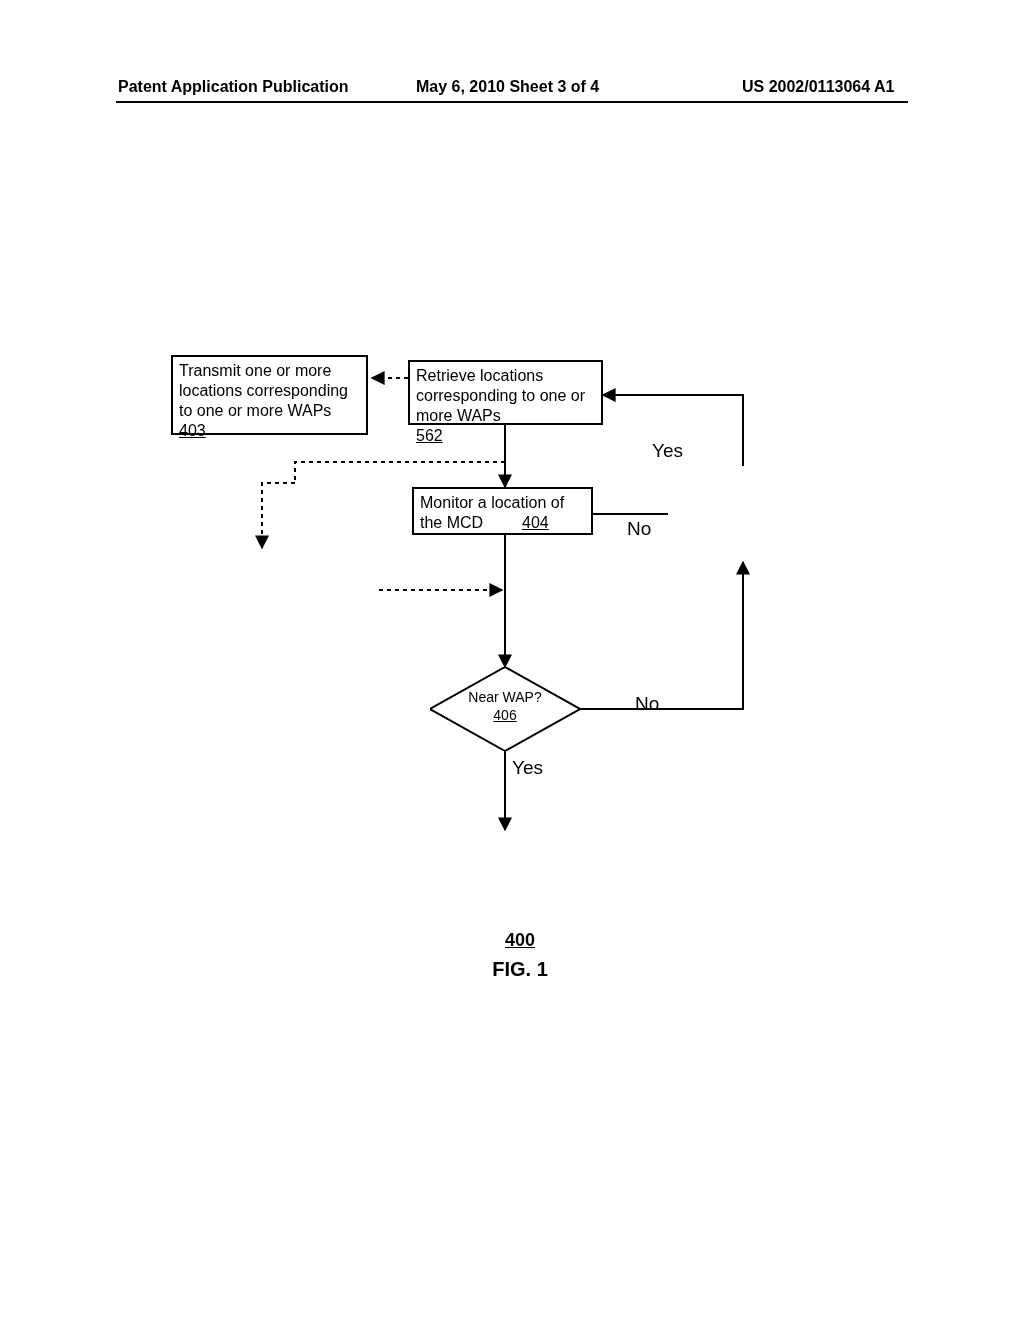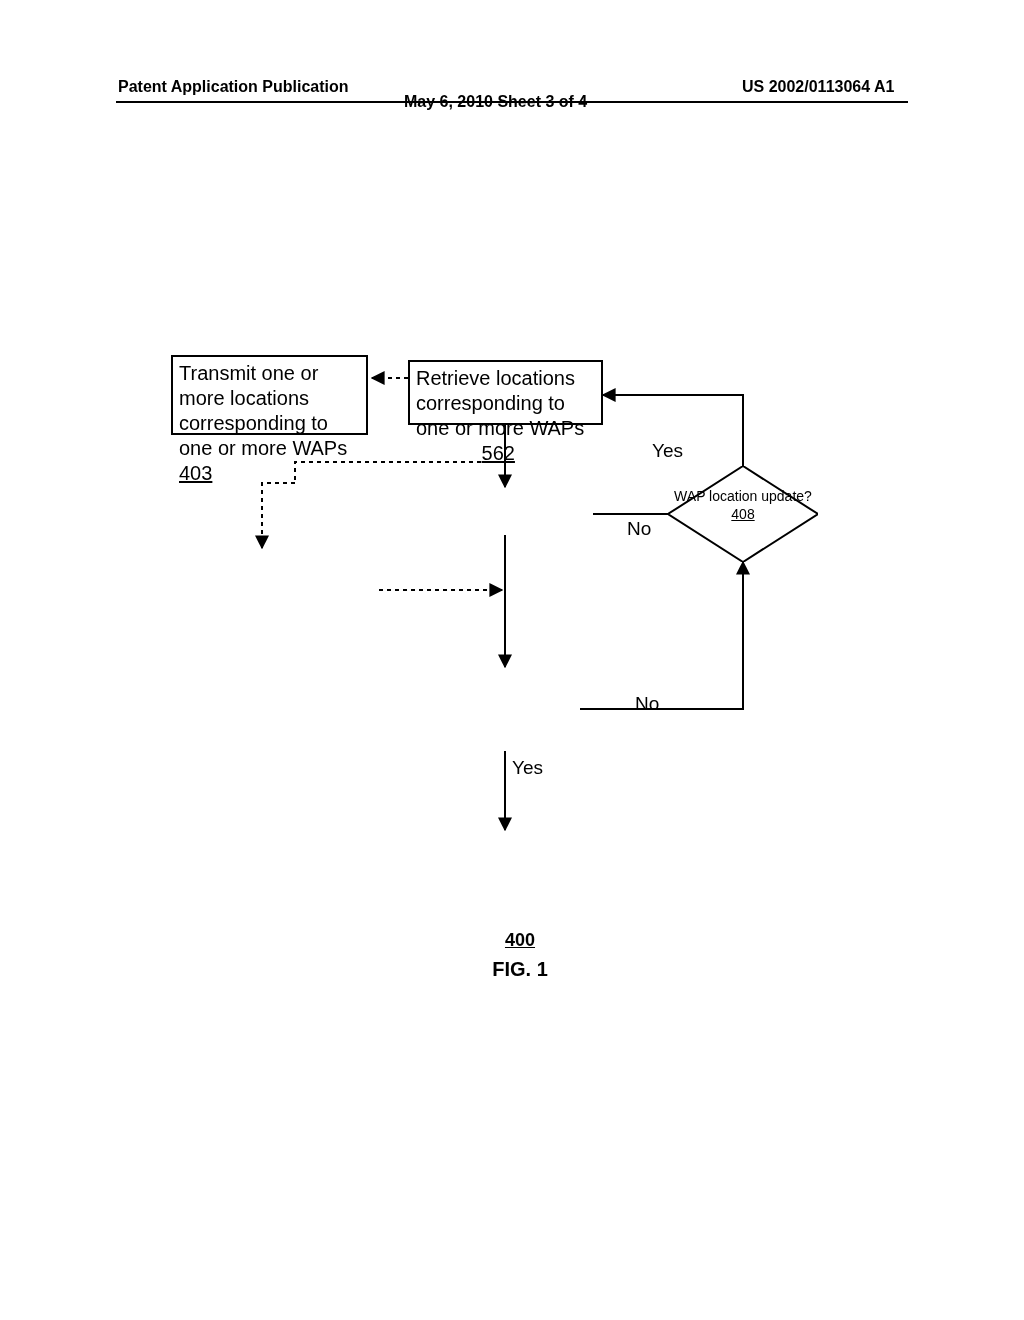--- a/index.html
+++ b/index.html
@@ -27,21 +27,21 @@
     top: 101px;
     left: 116px;
     width: 792px;
     height: 0;
     border-top: 2px solid #000;
   }
   .box {
     position: absolute;
     border: 2px solid #000;
     background: #fff;
-    font-size: 20px;
+    font-size: 16px;
     line-height: 1.25;
     padding: 4px 6px;
     box-sizing: border-box;
   }
   .ref {
     text-decoration: underline;
   }
   .diamond {
     position: absolute;
   }
@@ -82,47 +82,52 @@
     height: 1320px;
     pointer-events: none;
   }
 </style>
 </head>
 <body>
 
 <div class="page">
 
   <div class="hdr" style="left:118px;">Patent Application Publication</div>
-  <div class="hdr" style="left:404px;margin-top:15px;">May 6, 2010  Sheet 3 of 4</div>
+  <div class="hdr" style="left:416px;">May 6, 2010  Sheet 3 of 4</div>
   <div class="hdr" style="left:742px;">US 2002/0113064 A1</div>
   <div class="hdr-rule"></div>
 
   <div class="box" style="left:171px; top:355px; width:197px; height:80px;">
     <span>Transmit one or more locations corresponding to one or more WAPs</span><br>
     <span class="ref">403</span>
   </div>
 
   <div class="box" style="left:408px; top:360px; width:195px; height:65px;">
     <span>Retrieve locations corresponding to one or more WAPs</span>
     <span style="display:inline-block; width:60px;"></span>
     <span class="ref">562</span>
   </div>
 
+  <div class="box" style="left:412px; top:487px; width:181px; height:48px;">
+    <span>Monitor a location of the MCD</span>
+    <span style="display:inline-block; width:30px;"></span>
+    <span class="ref">404</span>
+  </div>
 
 
-
-  <div class="diamond" style="left:668px; top:466px; width:150px; height:96px;">
-    <svg width="150" height="96" viewBox="0 0 150 96">
-      <polygon points="75,0 150,48 75,96 0,48" fill="#fff" stroke="#000" stroke-width="2"></polygon>
+  <div class="diamond" style="left:430px; top:667px; width:150px; height:84px;">
+    <svg width="150" height="84" viewBox="0 0 150 84">
+      <polygon points="75,0 150,42 75,84 0,42" fill="#fff" stroke="#000" stroke-width="2"></polygon>
     </svg>
     <div class="dlabel" style="top:22px;">
-      <span>WAP location update?</span><br>
-      <span class="ref">408</span>
+      <span>Near WAP?</span><br>
+      <span class="ref">406</span>
     </div>
   </div>
+
 
 
   <div class="edge-label" style="left:652px; top:440px;">Yes</div>
   <div class="edge-label" style="left:627px; top:518px;">No</div>
   <div class="edge-label" style="left:635px; top:693px;">No</div>
   <div class="edge-label" style="left:512px; top:757px;">Yes</div>
 
   <div class="fignum" style="left:490px; top:930px; width:60px; text-decoration: underline;">400</div>
   <div class="figlabel" style="left:480px; top:958px; width:80px;">FIG. 1</div>
 

